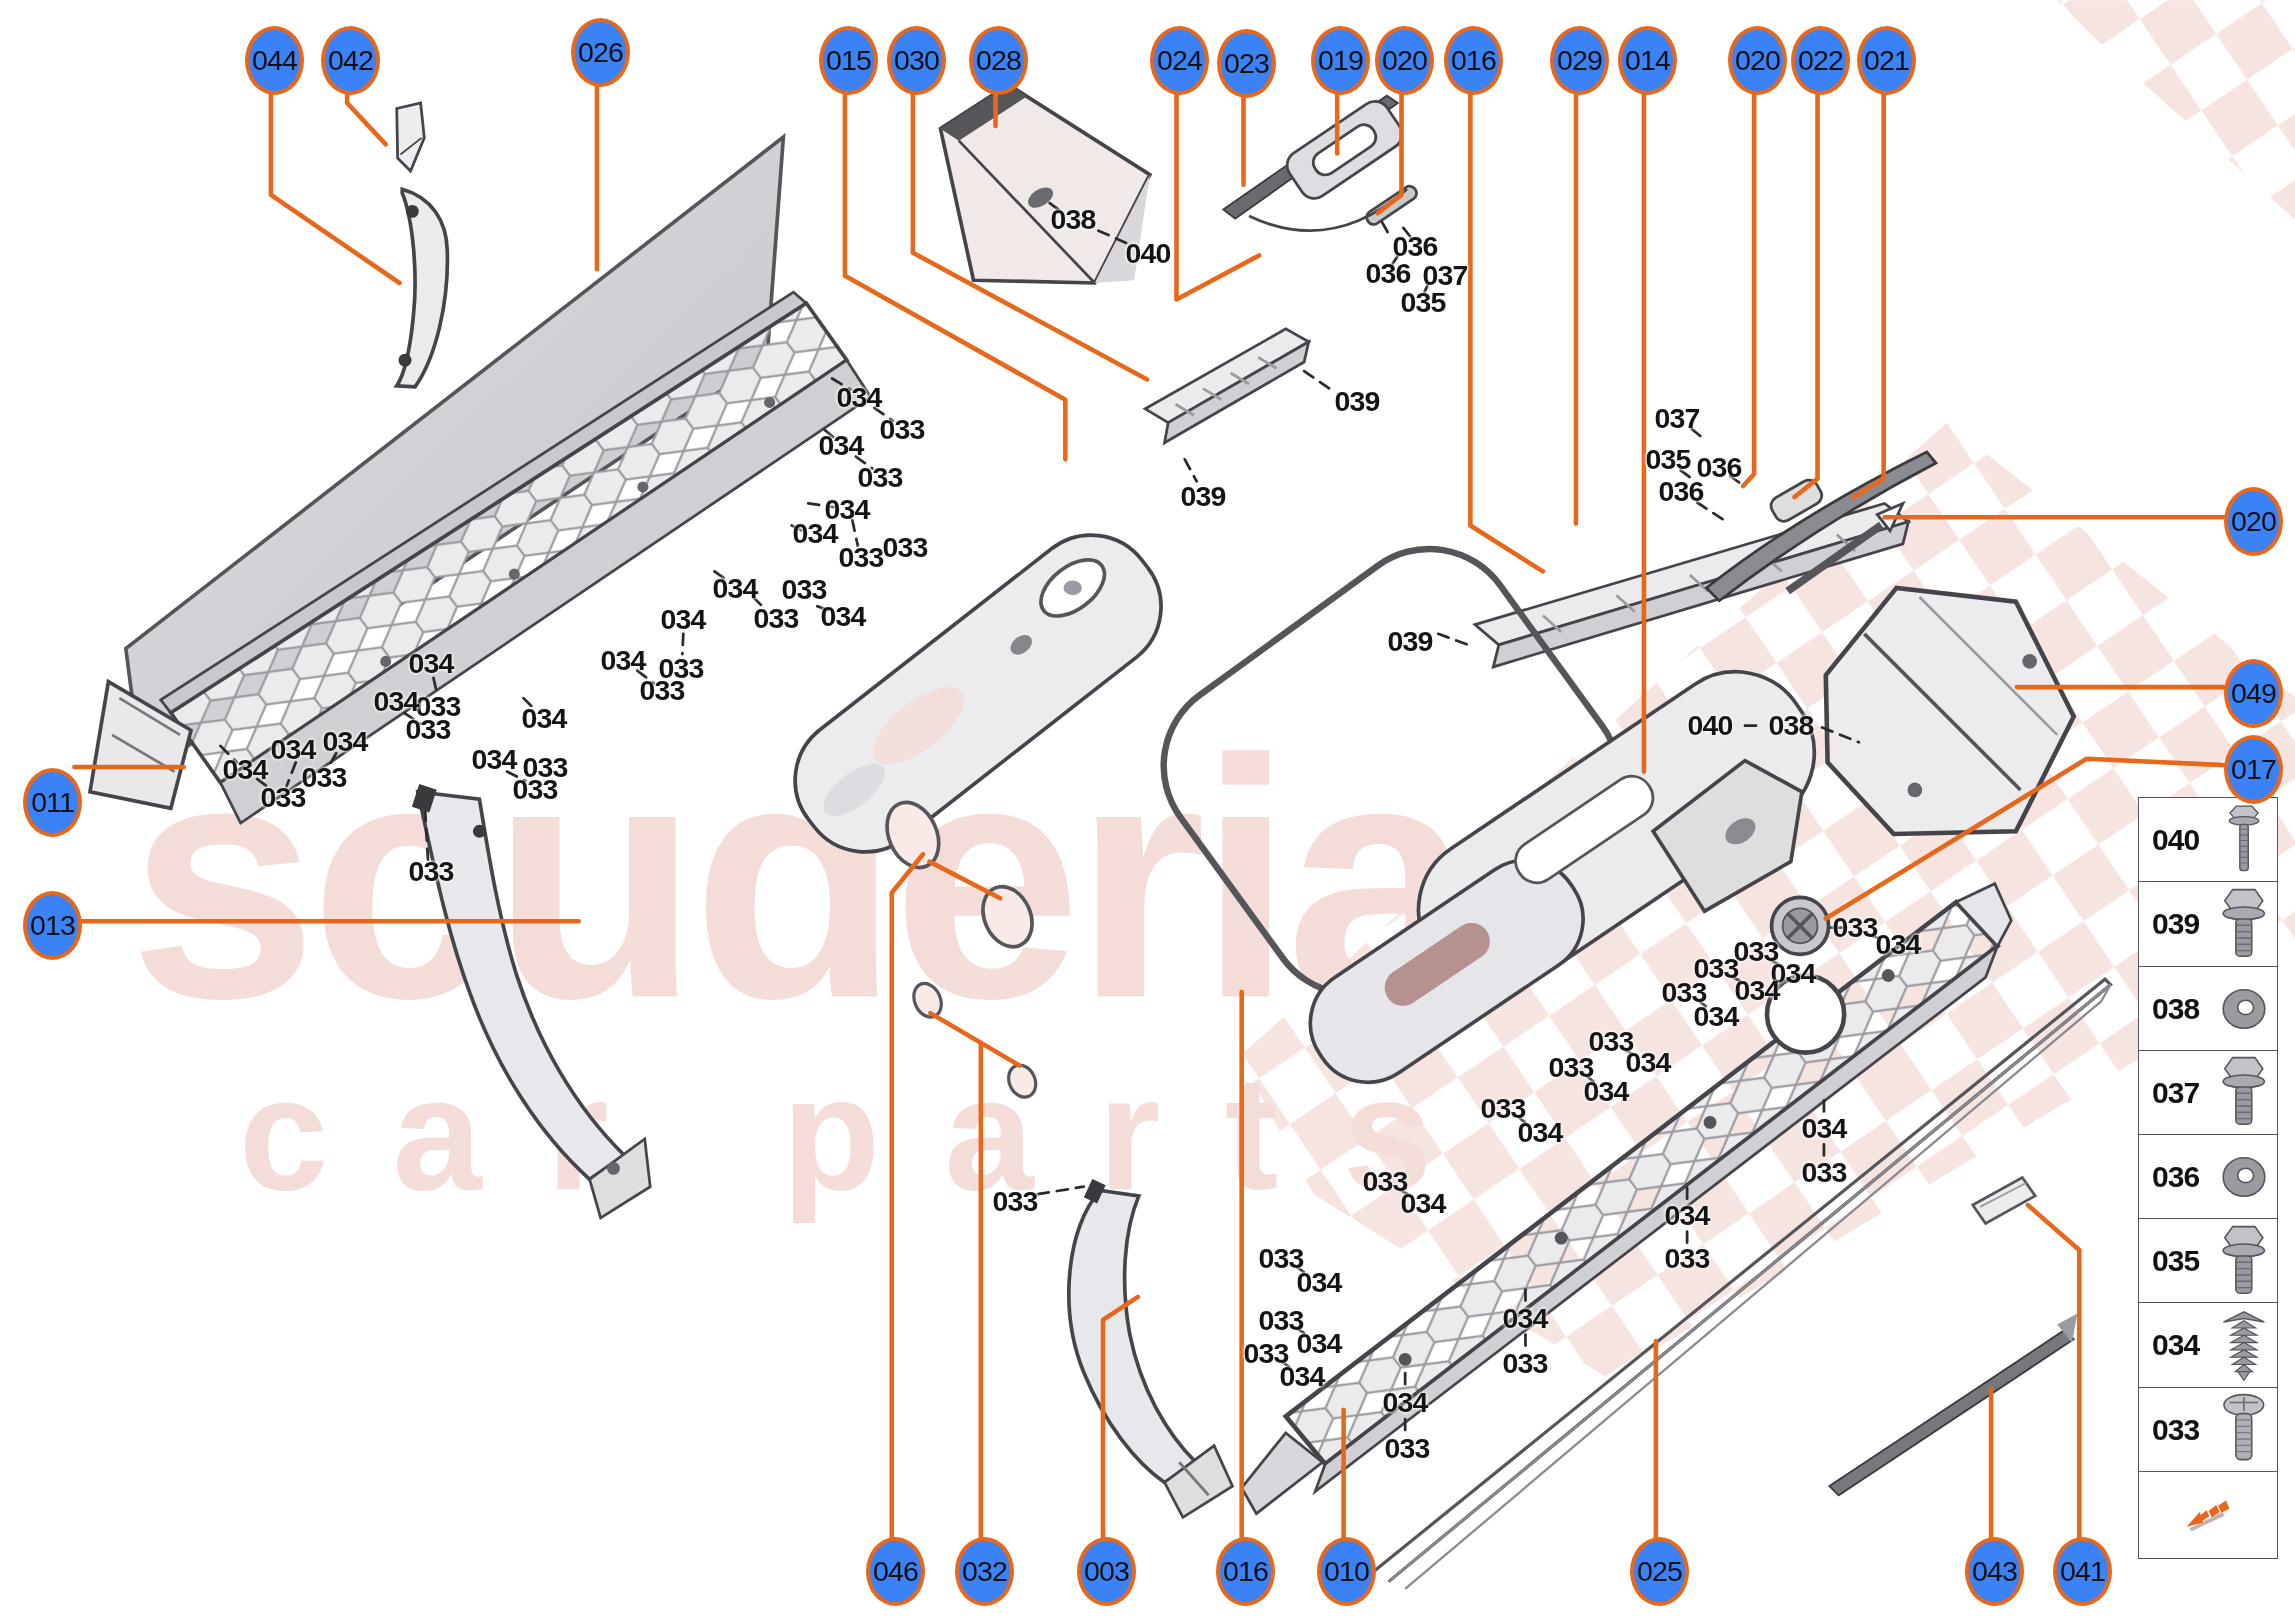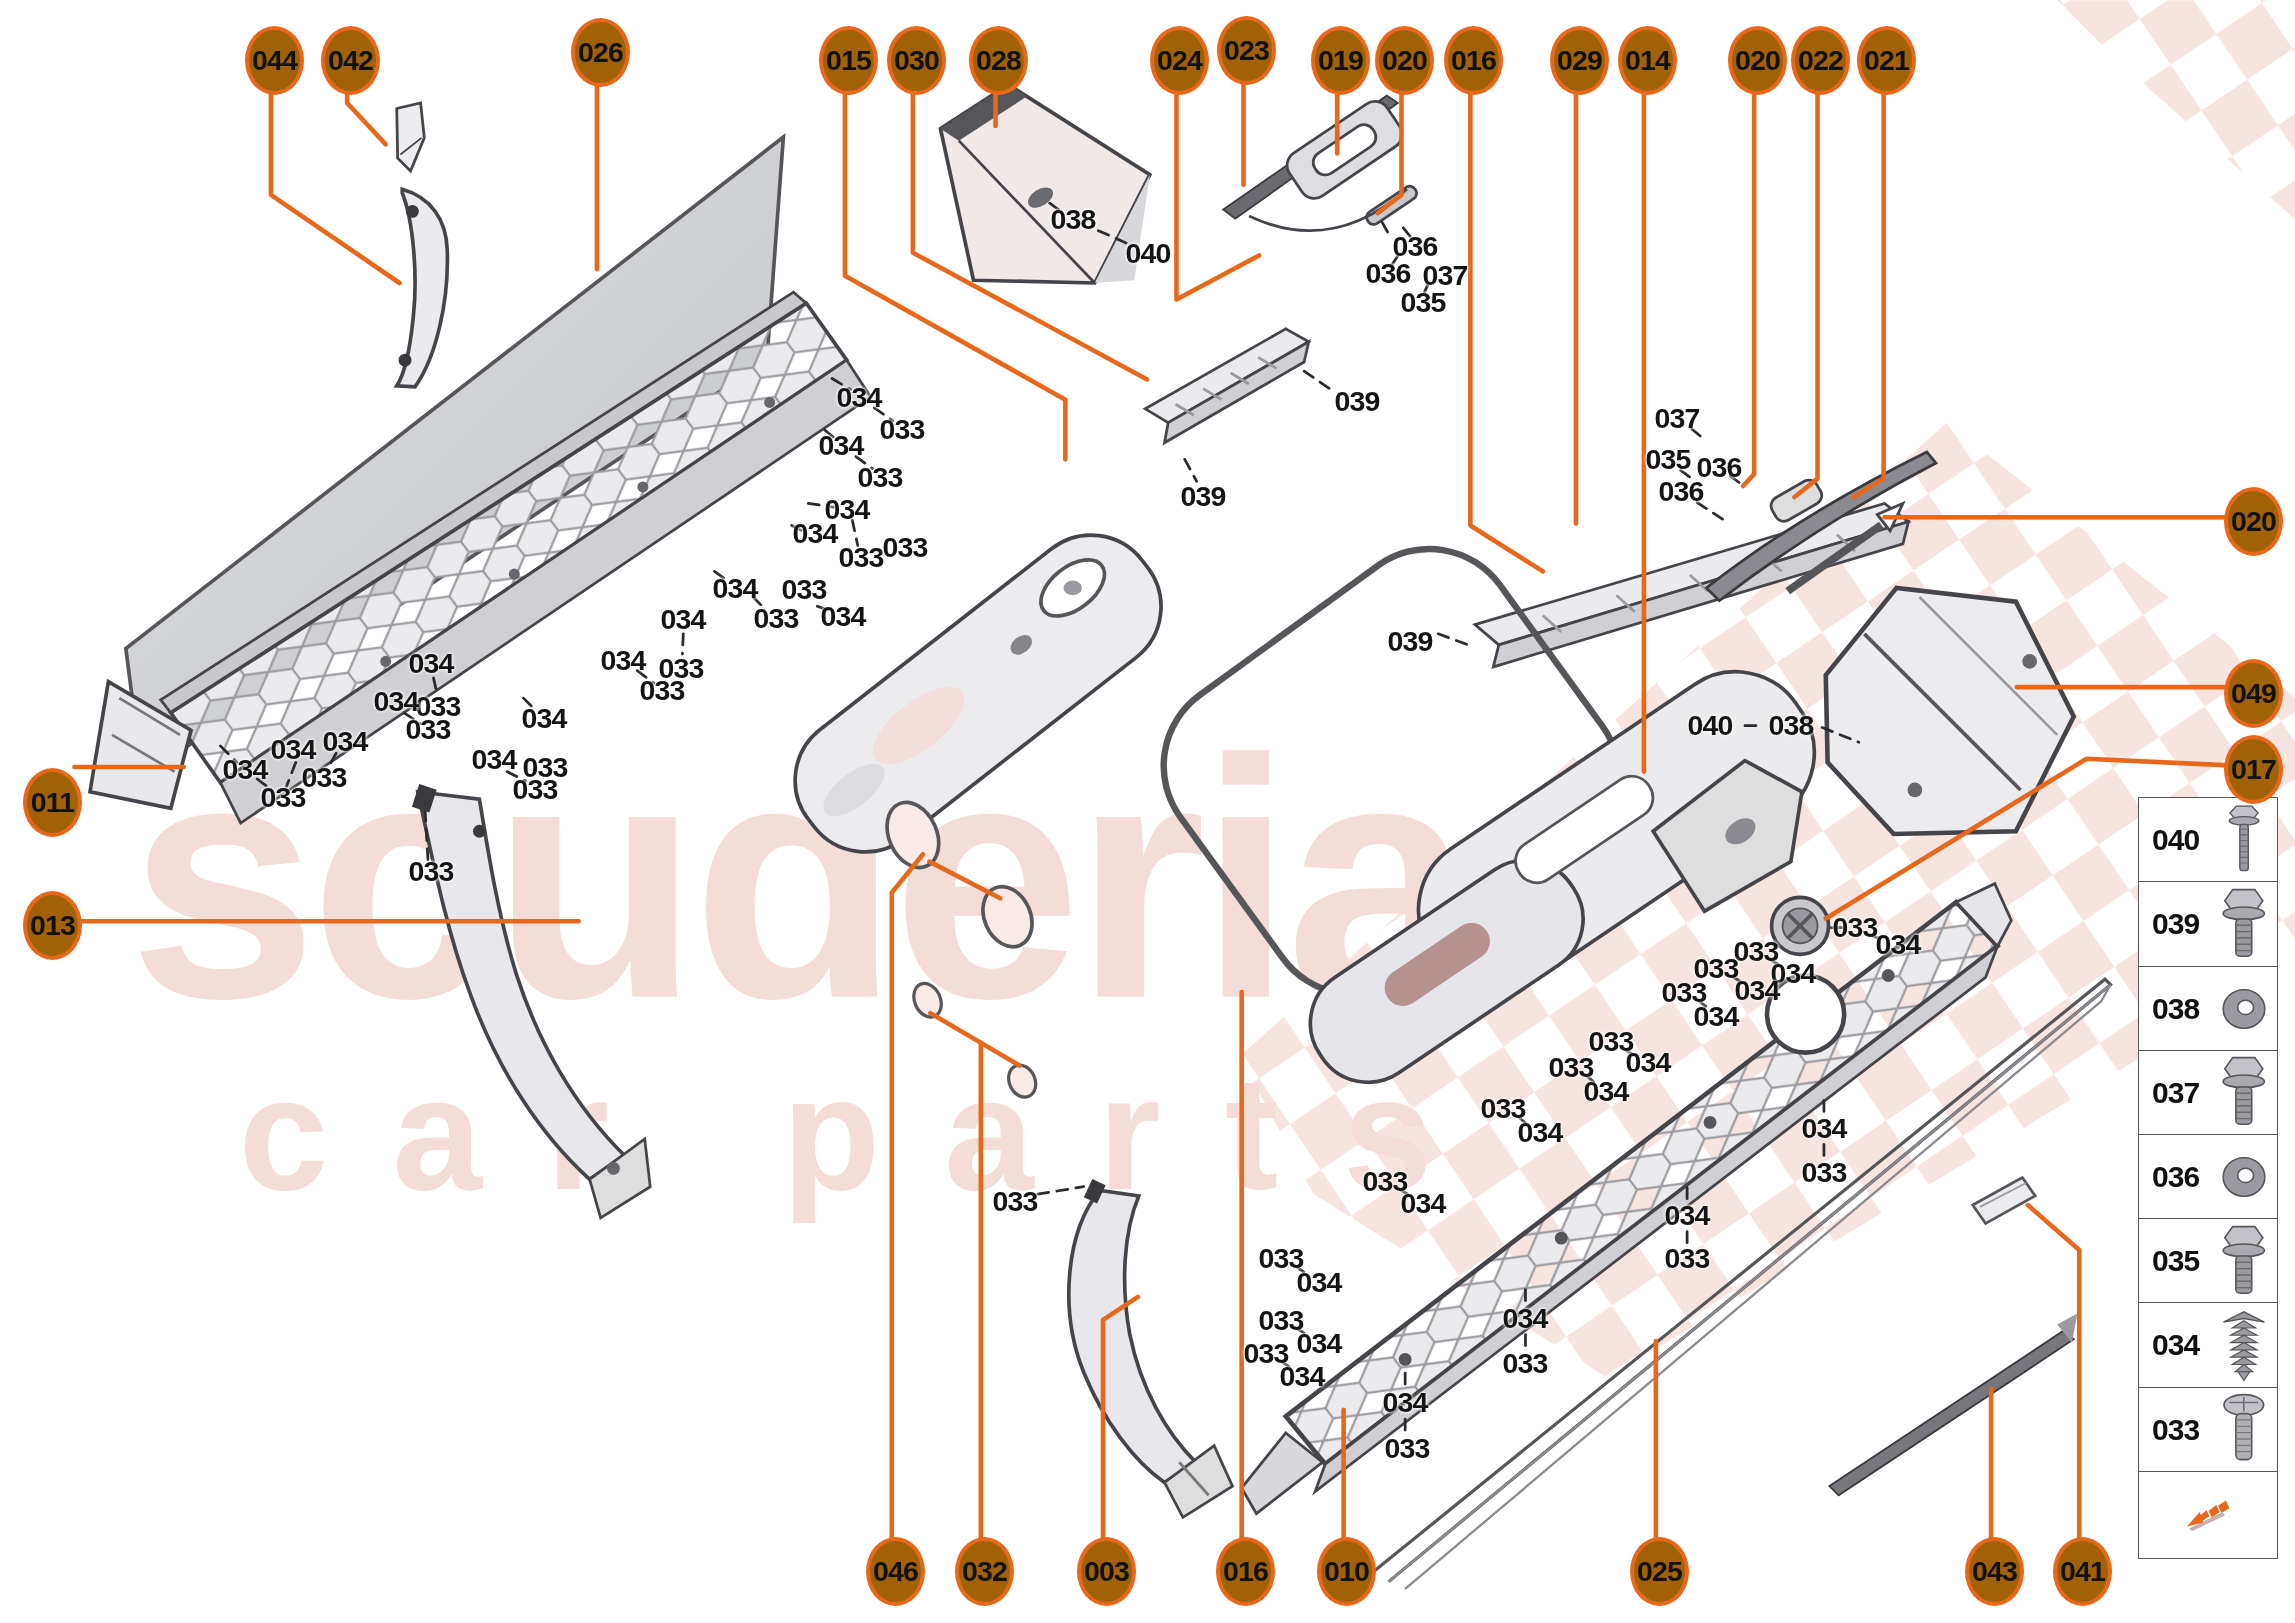--- a/index.html
+++ b/index.html
@@ -1,23 +1,23 @@
 <!DOCTYPE html>
 <html style="font-size:14.7px"><head>
 <meta charset="utf-8">
 <style>
   html,body{margin:0;padding:0;background:#fff;}
   .stage{position:relative;width:2296px;height:1624px;background:#ffffff;overflow:hidden;
          font-family:"Liberation Sans","DejaVu Sans",sans-serif;}
   .stage svg.art{position:absolute;left:0;top:0;}
   
   .callout{position:absolute;width:51px;height:61px;margin-left:-26px;margin-top:-30px;
-           border:4.6px solid #E8681B;border-radius:50%;background:#a16207;
+           border:4.6px solid #E8681B;border-radius:50%;background:#3b82f6;
            display:flex;align-items:center;justify-content:center;
-           font-size:28.5px;font-weight:700;color:#111;letter-spacing:-0.9px;z-index:30;cursor:pointer;}
+           font-size:28.5px;font-weight:400;color:#111;letter-spacing:-0.9px;z-index:30;cursor:pointer;}
   
   .part-label{position:absolute;transform:translate(-50%,-50%);
               font-size:28.5px;font-weight:600;color:#141414;letter-spacing:-0.9px;z-index:20;
               text-shadow:0 0 3.7px #fff,0 0 3.7px #fff;white-space:nowrap;}
   
   .legend{position:absolute;left:2138px;top:799px;width:140px;z-index:25;background:#fff;}
   .legend-row{height:86px;border:1.8px solid #55555a;margin-top:-1.8px;background:#fff;
               display:flex;align-items:center;justify-content:space-between;padding:0 9.2px 0 13px;box-sizing:border-box;}
   .legend-num{font-size:30px;font-weight:700;color:#111;letter-spacing:-0.9px;}
   .legend-icon{width:48px;height:73px;display:flex;align-items:center;justify-content:center;}
@@ -269,21 +269,21 @@
   </svg>
 
   <div id="callout-layer">
       <div class="callout" style="left: 271px; top: 56px;">044</div>
       <div class="callout" style="left: 347px; top: 56px;">042</div>
       <div class="callout" style="left: 597px; top: 48px;">026</div>
       <div class="callout" style="left: 845px; top: 56px;">015</div>
       <div class="callout" style="left: 913px; top: 56px;">030</div>
       <div class="callout" style="left: 995px; top: 56px;">028</div>
       <div class="callout" style="left: 1176px; top: 56px;">024</div>
-      <div class="callout" style="left: 1243px; top: 46px;">023</div>
+      <div class="callout" style="left: 1243px; top: 59px;">023</div>
       <div class="callout" style="left: 1337px; top: 56px;">019</div>
       <div class="callout" style="left: 1401px; top: 56px;">020</div>
       <div class="callout" style="left: 1470px; top: 56px;">016</div>
       <div class="callout" style="left: 1576px; top: 56px;">029</div>
       <div class="callout" style="left: 1644px; top: 56px;">014</div>
       <div class="callout" style="left: 1754px; top: 56px;">020</div>
       <div class="callout" style="left: 1817px; top: 56px;">022</div>
       <div class="callout" style="left: 1883px; top: 56px;">021</div>
       <div class="callout" style="left: 2250px; top: 517px;">020</div>
       <div class="callout" style="left: 2250px; top: 689px;">049</div>

